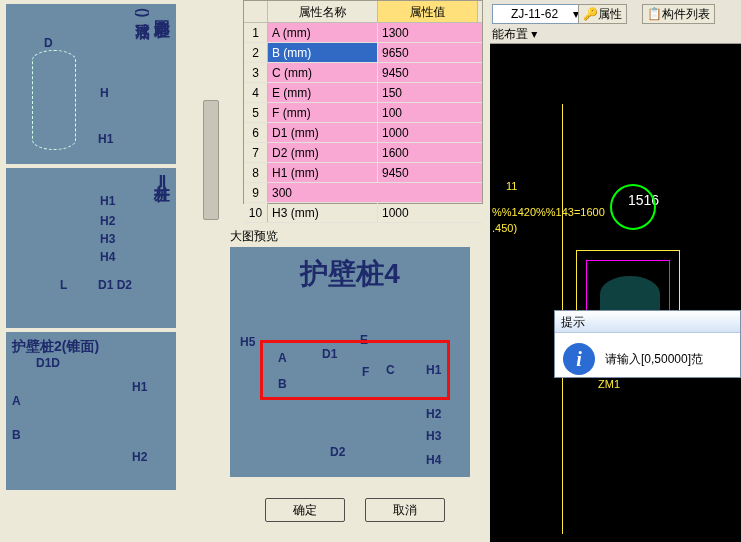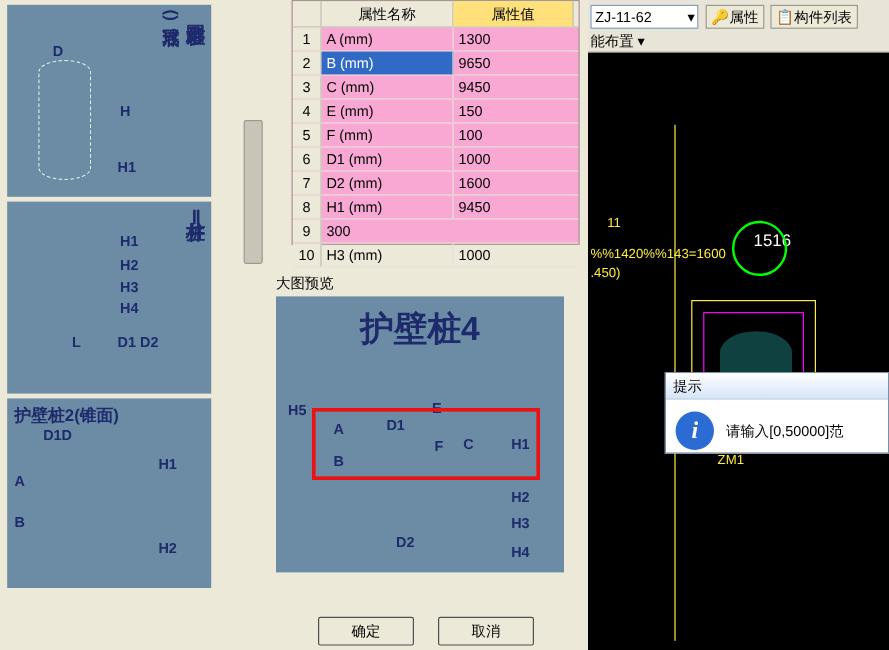--- a/index.html
+++ b/index.html
@@ -25,34 +25,34 @@
 .grow.sel .gc2 { background:#316ac5; color:#fff; }
 
 .preview-label { margin: 24px 10px 2px; }
 .preview { width: 240px; height: 230px; margin: 0 10px; background:#6b8ca4; position:relative; }
 .pv-title { position:absolute; top:8px; left:0; width:100%; text-align:center; color:#1e2a6b; font-size:28px; font-weight:bold; }
 .red-box { position:absolute; border:3px solid #e11; top:93px; left:30px; width:190px; height:60px; }
 
 
 .right { position:absolute; left:490px; top:0; width:251px; height:542px; background:#000; }
 .toolbar { position:absolute; top:0; left:0; right:0; height:44px; background:#e8e5d8; border-bottom:1px solid #9e9a8e; }
-.combo { position:absolute; top:4px; left:2px; width:90px; height:20px; background:#fff; border:1px solid #7f9db9; padding-left:3px; line-height:18px; }
+.combo { position:absolute; top:4px; left:2px; width:90px; height:20px; background:#fff; border:1px solid #7f9db9; padding-left:18px; line-height:18px; }
 .btn-tool { position:absolute; top:4px; height:20px; background:#ece9d8; border:1px solid #9e9a8e; line-height:18px; padding:0 4px; }
 .line2 { position:absolute; top:26px; left:2px; height:18px; }
 .cad { position:absolute; top:44px; left:0; right:0; bottom:0; background:#000; color:#fff;padding-left:16px; }
 .cad-text { position:absolute; font-size:11px; }
 
 
 .tip { position:absolute; top:310px; left:554px; width:187px; height:68px; background:#fff; border:1px solid #7b8fa6; }
 .tip-title { background: linear-gradient(#fff,#d4e4f7); height:22px; line-height:22px; padding-left:6px; border-bottom:1px solid #b7c9de; }
 .tip-body { display:flex; align-items:center; padding:10px 8px; gap:10px; }
 .info-icon { width:32px; height:32px; border-radius:50%; background:#2a6bd4; display:flex; align-items:center; justify-content:center; color:#fff; font-size:20px; font-family:Georgia,serif; font-style:italic; font-weight:bold; }
 
 
-.buttons { position:absolute; left:220px; top:498px; width:270px; height:40px; display:flex; justify-content:center; gap:20px; align-items:flex-end; }
+.buttons { position:absolute; left:220px; top:498px; width:270px; height:40px; display:flex; justify-content:center; gap:20px; align-items:flex-start; }
 .btn { width:80px; height:24px; background:#ece9d8; border:1px solid #4f4f4f; border-radius:2px; line-height:22px; text-align:center; }
 
 
 .sch { position:absolute; border:1px dashed #cfe; }
 </style>
 </head>
 <body>
 
 <div class="left-col">
   <div class="thumb">
@@ -160,21 +160,21 @@
     <span class="thumb-label" style="left:196px;top:182px">H3</span>
     <span class="thumb-label" style="left:196px;top:206px">H4</span>
     <span class="thumb-label" style="left:100px;top:198px">D2</span>
     <div class="red-box"></div>
   </div>
 </div>
 
 <div class="right">
   <div class="toolbar">
     <div class="combo"><span>ZJ-11-62</span> <span style="float:right;margin-right:2px">▾</span></div>
-    <div class="btn-tool" style="left:98px">
+    <div class="btn-tool" style="left:88px">
       <span>🔑</span><span>属性</span>
     </div>
     <div class="btn-tool" style="left:152px">
       <span>📋</span><span>构件列表</span>
     </div>
     <div class="line2">能布置 ▾</div>
   </div>
   <div class="cad">
     <span class="cad-text" style="left:16px;top:136px;color:#ffeb3b">11</span>
     <span class="cad-text" style="left:138px;top:148px;color:#fff;font-size:14px">1516</span>

